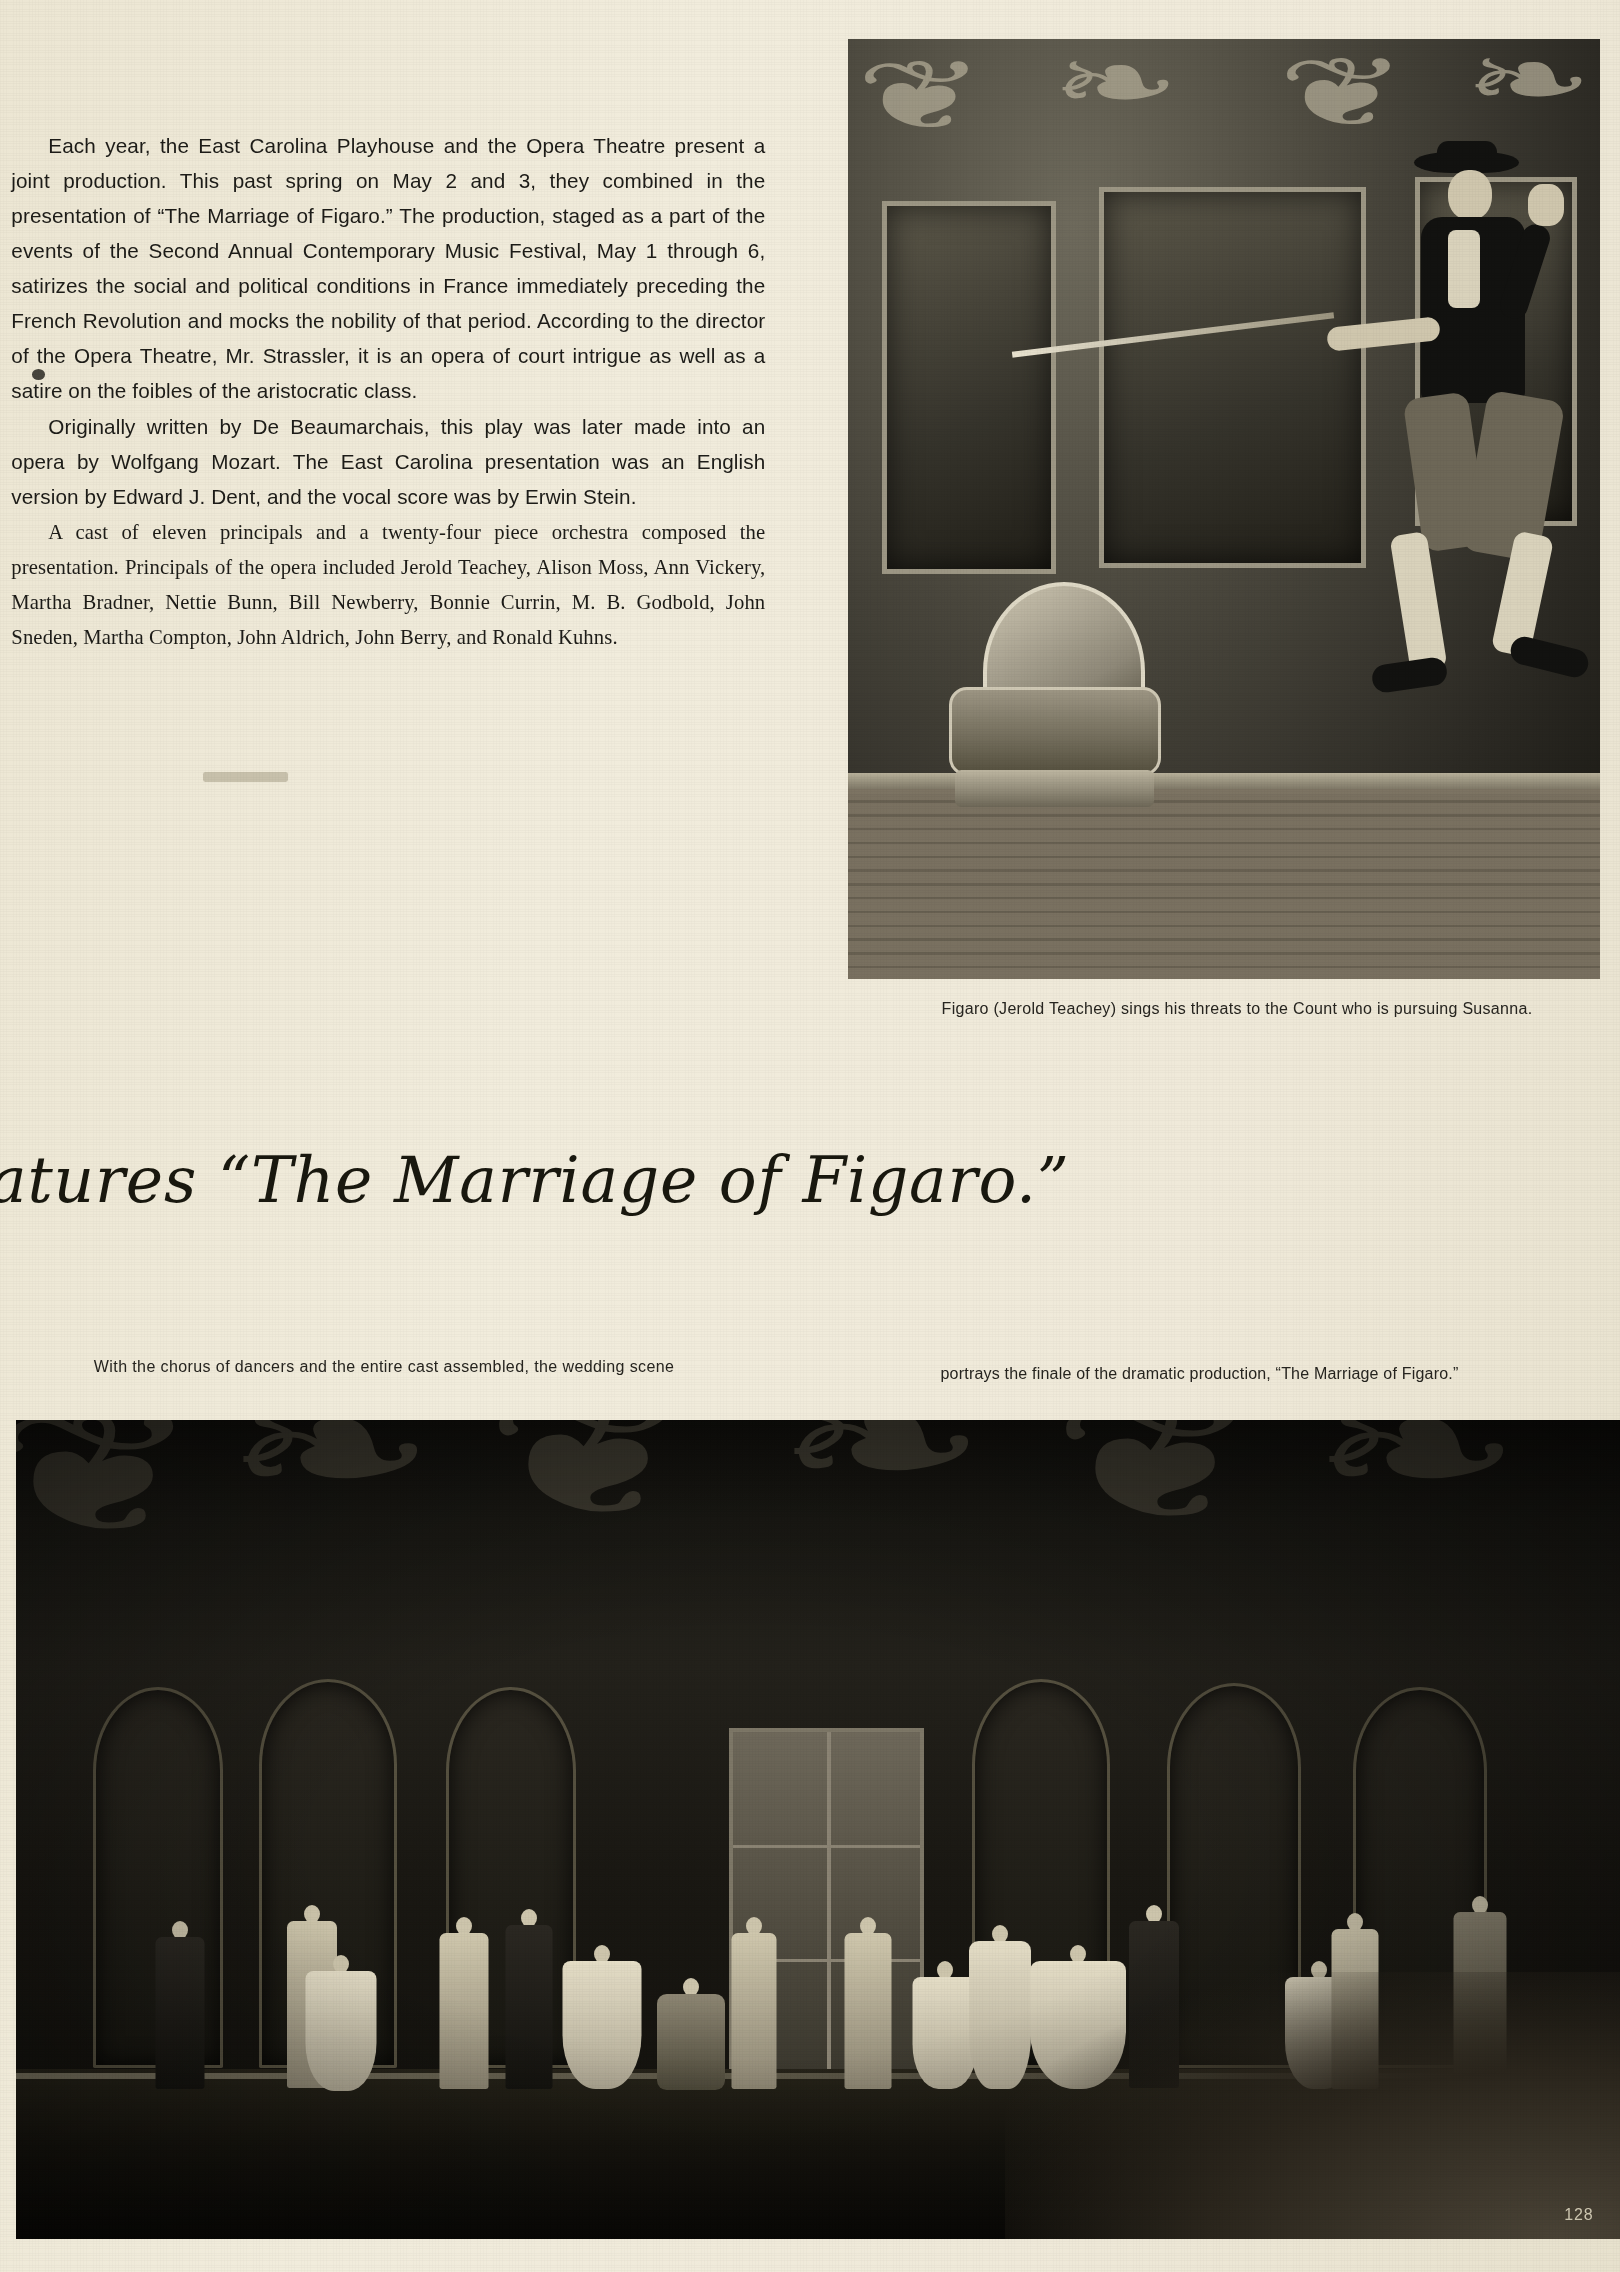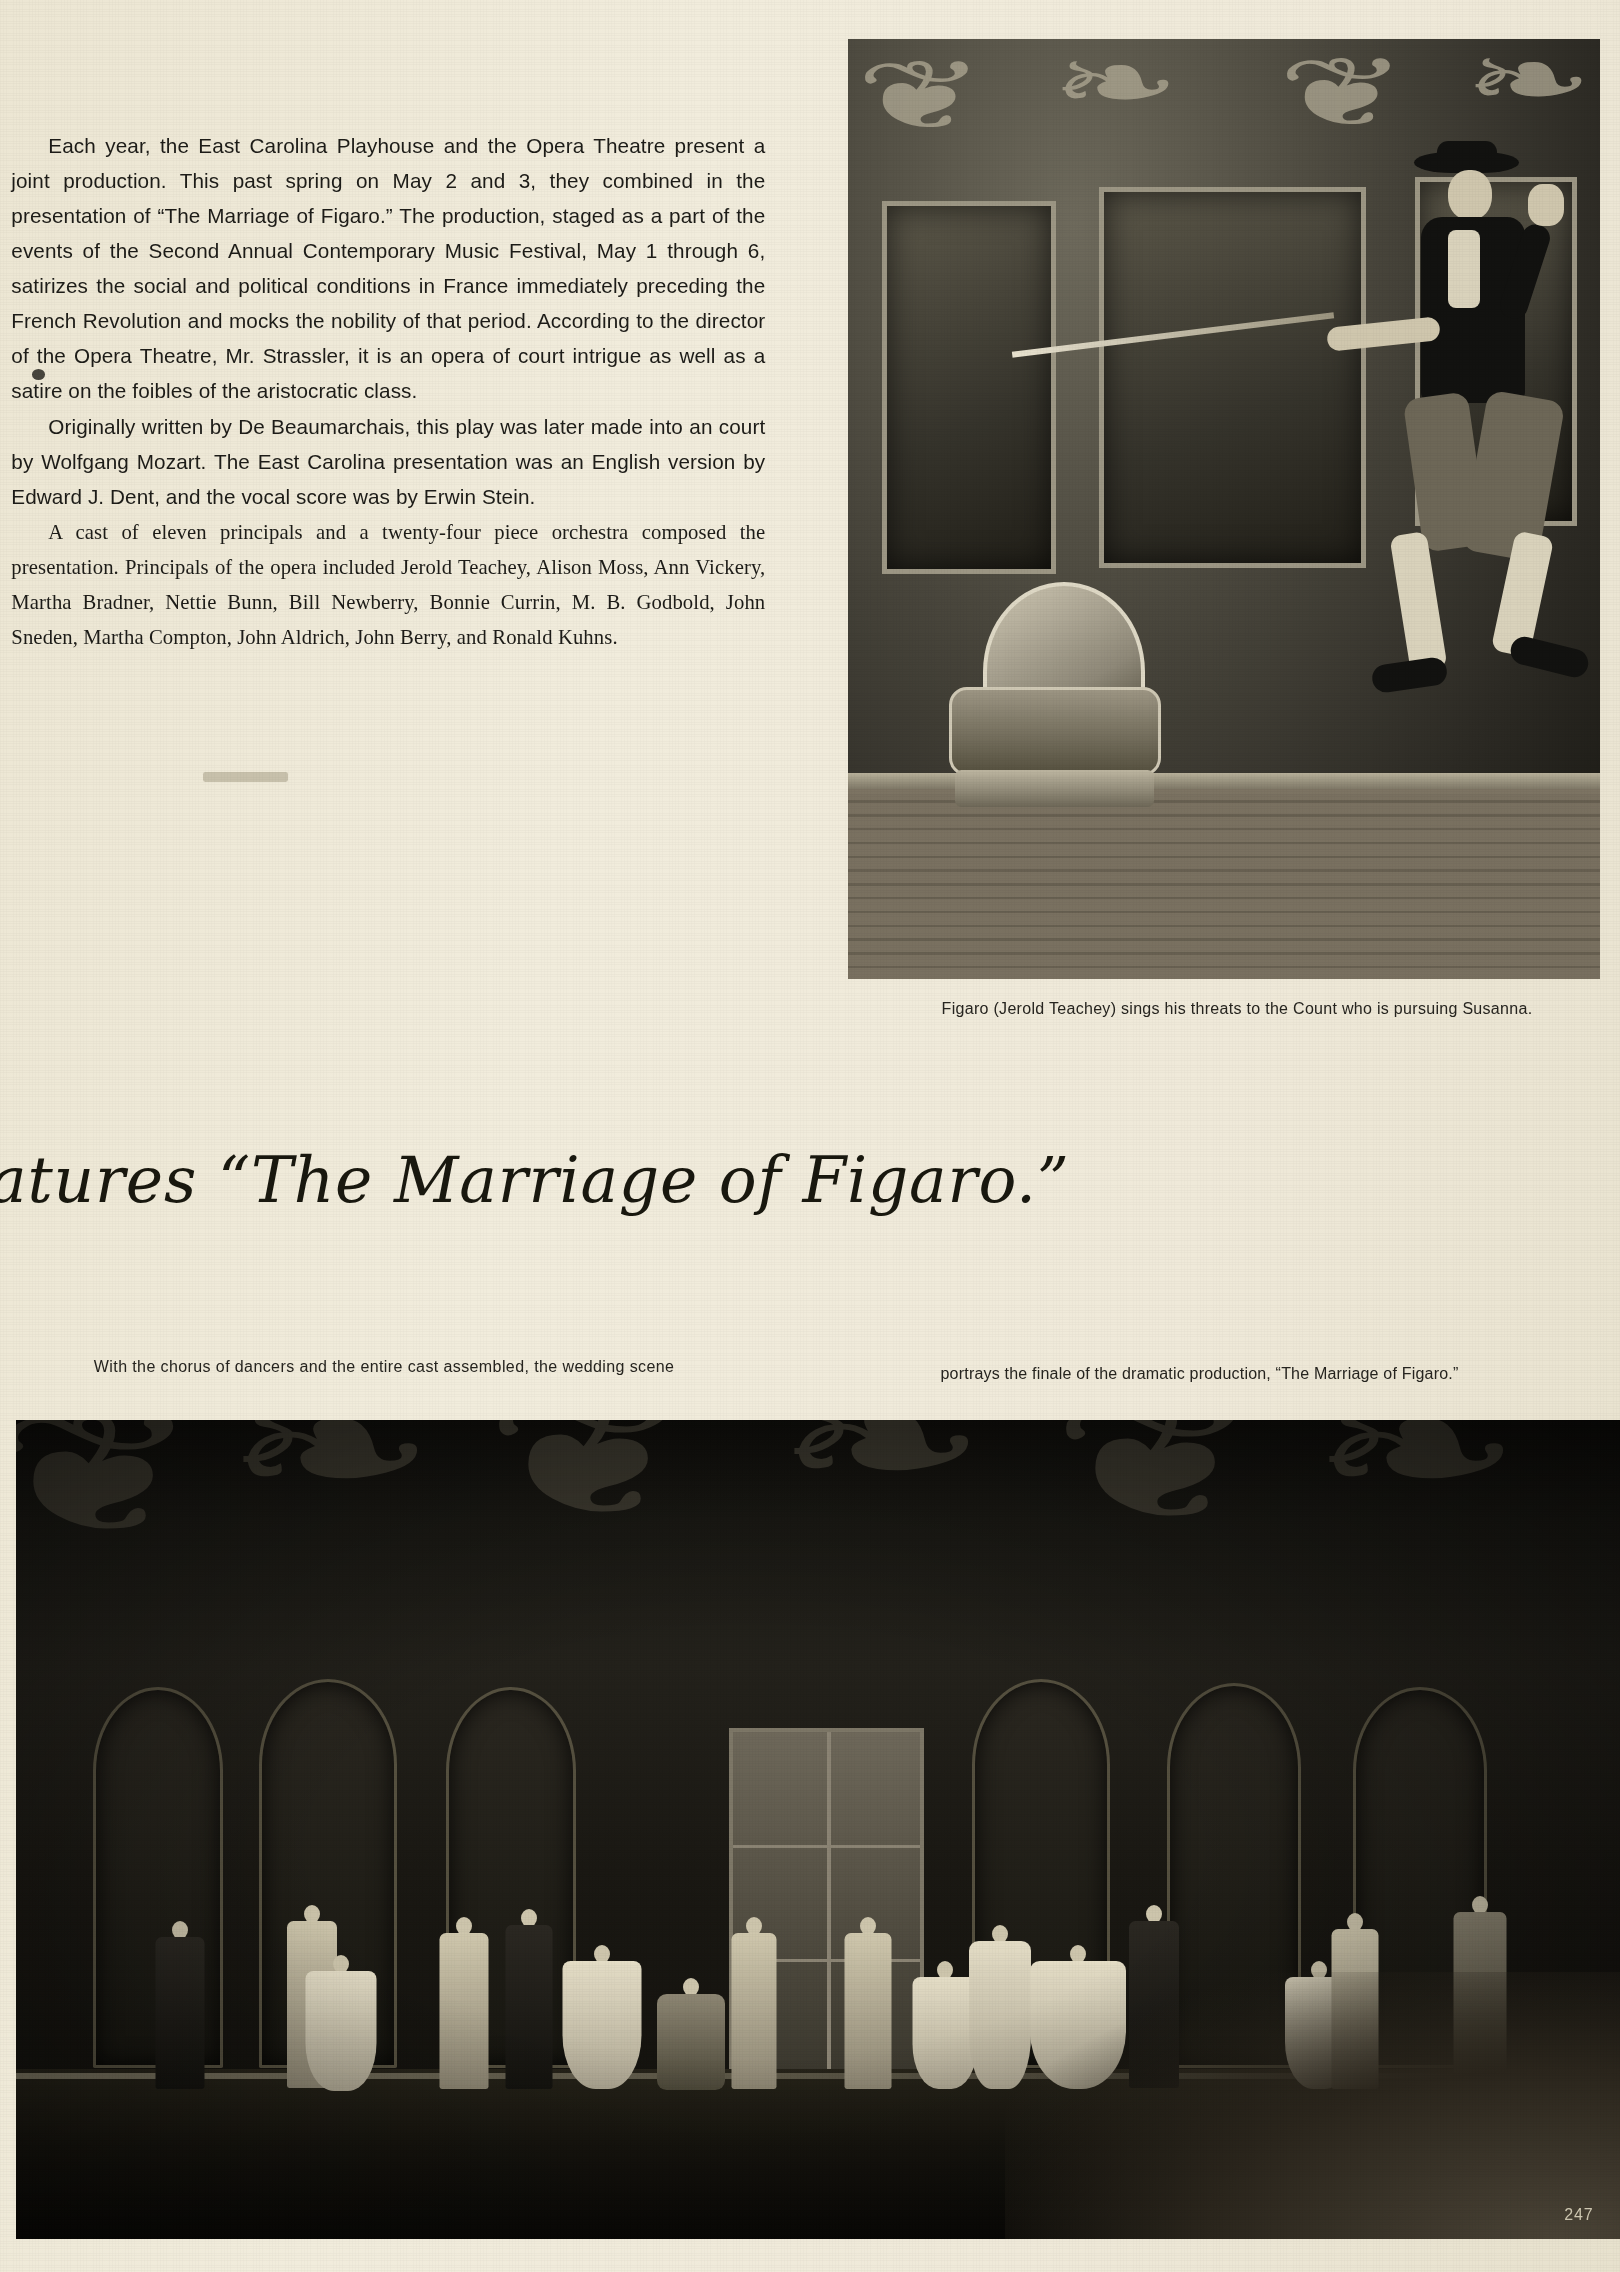--- a/index.html
+++ b/index.html
@@ -281,21 +281,21 @@
       repeating-linear-gradient(90deg, rgba(0,0,0,.3) 0 0.8px, transparent 0.8px 3.2px);
   }
 </style>
 </head>
 <body>
 
 <div class="page">
 
   <div class="text-col">
     <p>Each year, the East Carolina Playhouse and the Opera Theatre present a joint production. This past spring on May 2 and 3, they combined in the presentation of “The Marriage of Figaro.”  The production, staged as a part of the events of the Second Annual Contemporary Music Festival, May 1 through 6, satirizes the social and political conditions in France immediately preceding the French Revolution and mocks the nobility of that period.  According to the director of the Opera Theatre, Mr. Strassler, it is an opera of court intrigue as well as a satire on the foibles of the aristocratic class.</p>
-    <p>Originally written by De Beaumarchais, this play was later made into an court by Wolfgang Mozart. The East Carolina presentation was an English version by Edward J. Dent, and the vocal score was by Erwin Stein.</p>
+    <p>Originally written by De Beaumarchais, this play was later made into an opera by Wolfgang Mozart. The East Carolina presentation was an English version by Edward J. Dent, and the vocal score was by Erwin Stein.</p>
     <p class="last">A cast of eleven principals and a twenty-four piece orchestra composed the presentation. Principals of the opera included Jerold Teachey, Alison Moss, Ann Vickery, Martha Bradner, Nettie Bunn, Bill Newberry, Bonnie Currin, M. B. Godbold, John Sneden, Martha Compton, John Aldrich, John Berry, and Ronald Kuhns.</p>
   </div>
   <div class="blot1"></div>
   <div class="blot2"></div>
 
   <div class="photo-top">
     <div class="frame-bg"></div>
 
     <div class="scroll-orn" style="left:32px;  top:8px;">❦</div>
     <div class="scroll-orn" style="left:227px; top:-4.9px;">❧</div>
@@ -435,18 +435,18 @@
         <div class="head"></div>
         <div class="body light" style="width:47px; height:160px;"></div>
       </div>
     <div class="cast" style="left:1435px; height:195px; width:58px;">
         <div class="head"></div>
         <div class="body mid" style="width:53px; height:175px;"></div>
       </div>
 
     <div class="vignette-bottom"></div>
     <div class="corner-dark"></div>
-    <div class="page-number">247</div>
+    <div class="page-number">128</div>
   </div>
 
   <div class="grain"></div>
 </div>
 
 
 </body></html>

